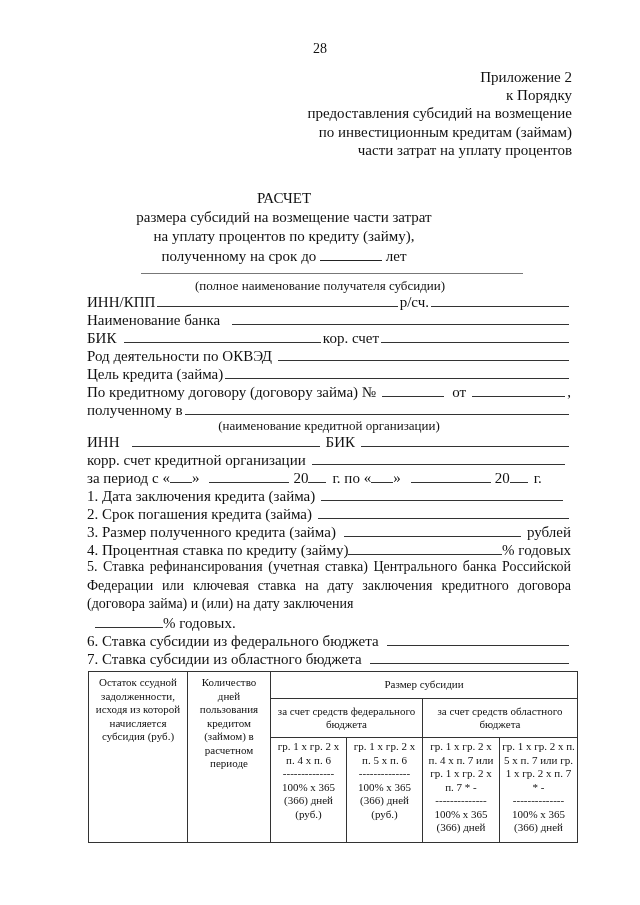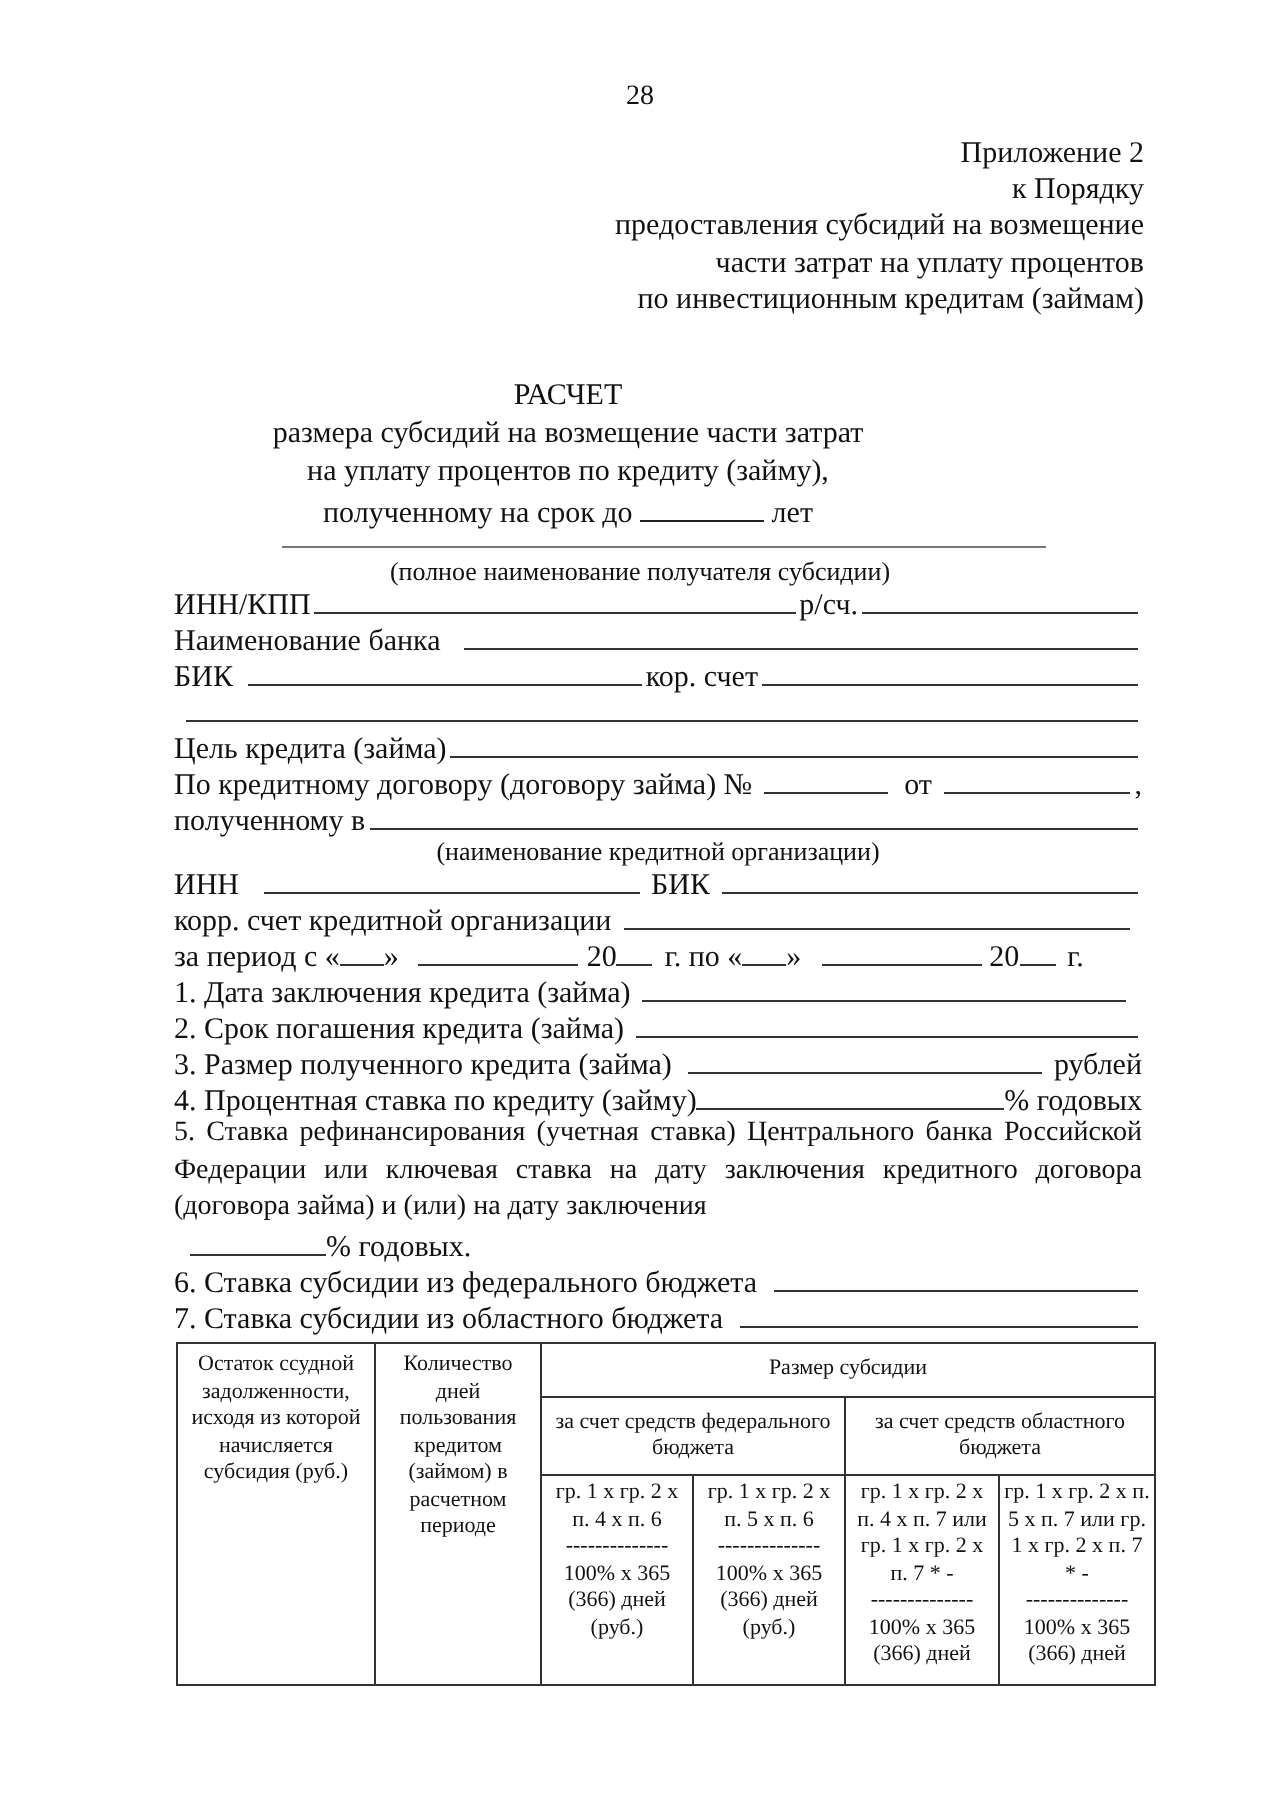--- a/index.html
+++ b/index.html
@@ -24,22 +24,22 @@
 </style>
 </head>
 <body>
 
 <div class="abs page-num">28</div>
 
 <div class="abs appendix">
   <div>Приложение 2</div>
   <div>к Порядку</div>
   <div>предоставления субсидий на возмещение</div>
+  <div>по инвестиционным кредитам (займам)</div>
   <div>части затрат на уплату процентов</div>
-  <div>по инвестиционным кредитам (займам)</div>
 </div>
 
 <div class="abs title-block">
   <div>РАСЧЕТ</div>
   <div>размера субсидий на возмещение части затрат</div>
   <div>на уплату процентов по кредиту (займу),</div>
   <div>
     <span>полученному на срок до</span>
     <span class="blank" style="width:62px"></span>
     <span>лет</span>
@@ -62,20 +62,21 @@
 </div>
 
 <div class="abs form-line" style="top:329px">
   <span>БИК</span>
   <span class="fill" style="margin-left:8px"></span>
   <span>кор. счет</span>
   <span class="fixed" style="width:188px"></span>
 </div>
 
 <div class="abs form-line" style="top:347px">
+  <span>Род деятельности по ОКВЭД</span>
   <span class="fill" style="margin-left:6px"></span>
 </div>
 
 <div class="abs form-line" style="top:365px">
   <span>Цель кредита (займа)</span>
   <span class="fill"></span>
 </div>
 
 <div class="abs form-line" style="top:383px">
   <span>По кредитному договору (договору займа) №</span>

